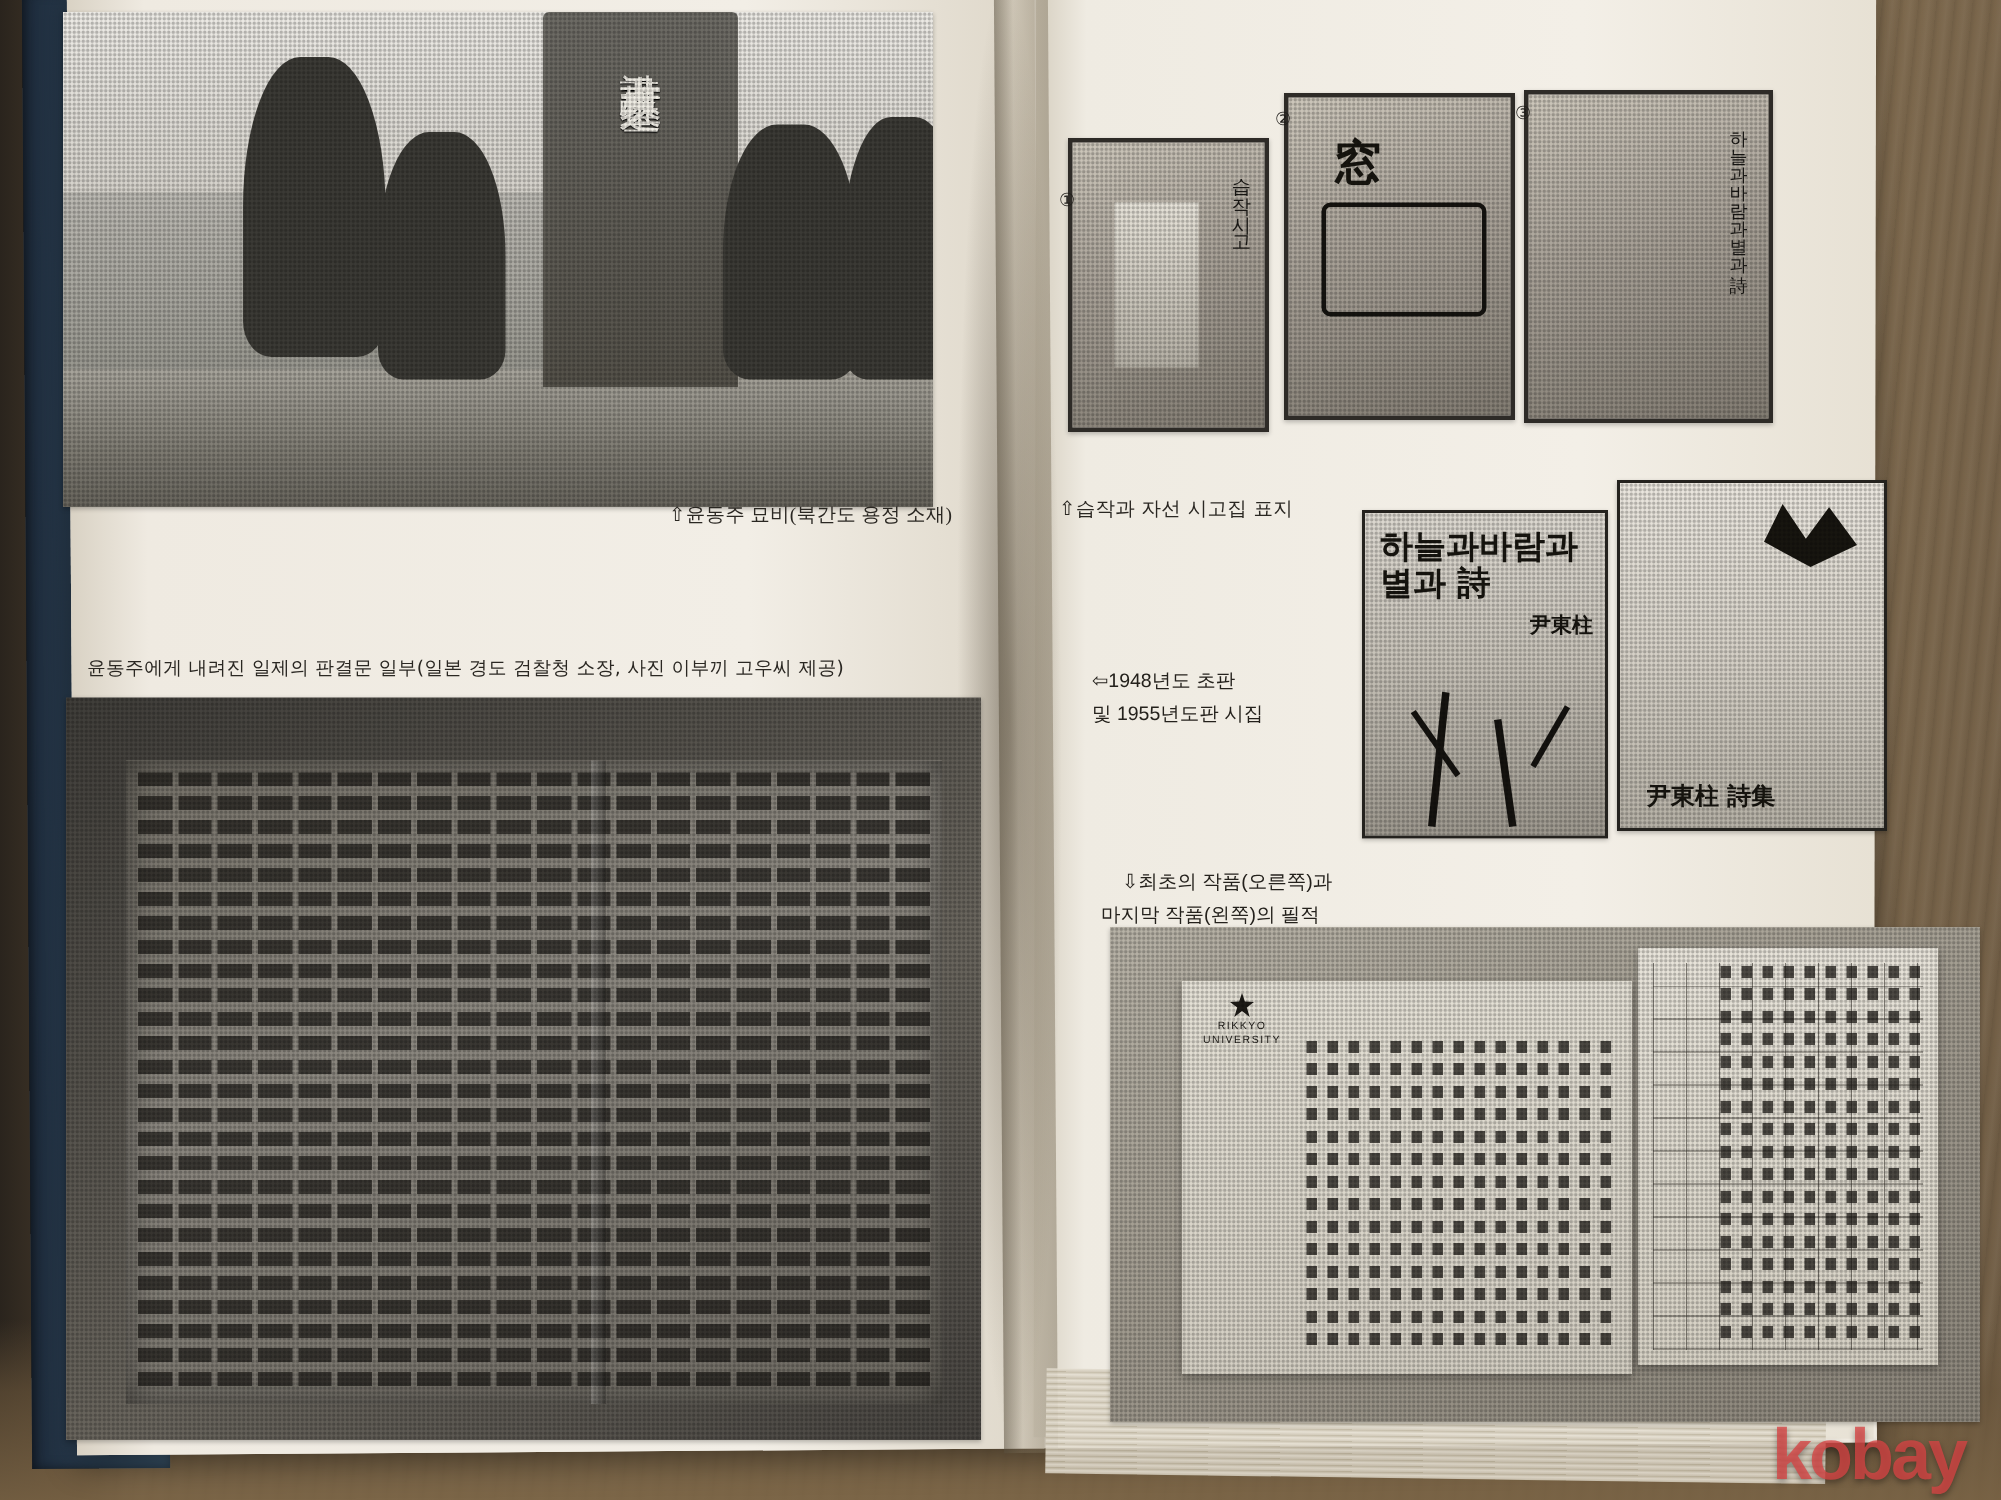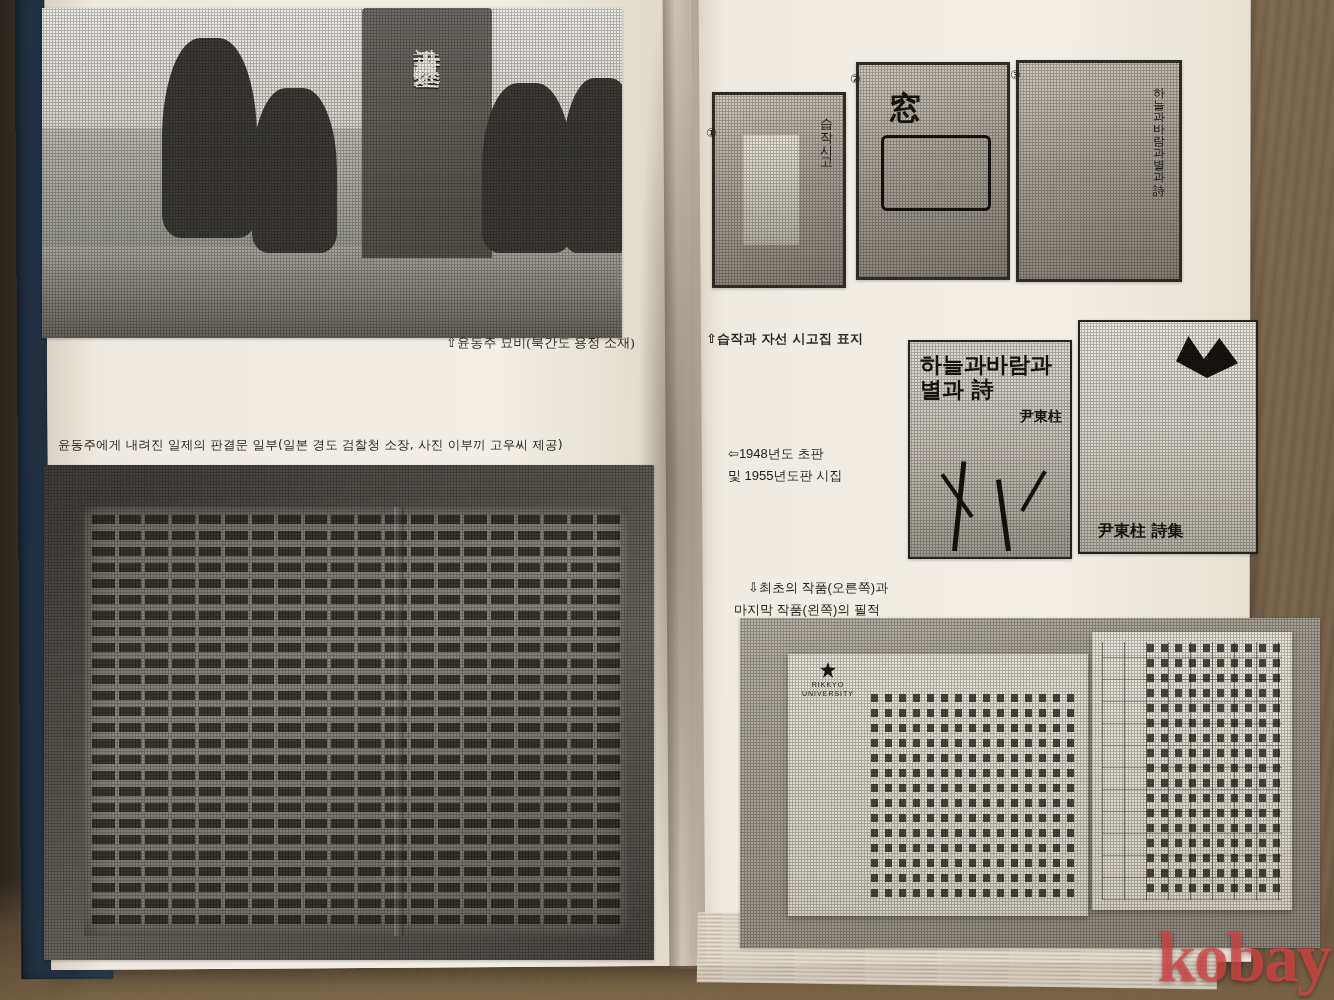--- a/index.html
+++ b/index.html
@@ -278,24 +278,24 @@
   .ms-crest {
     width: 16px; height: 16px;
     margin: 0 auto 2px auto;
     background: #1d1a16;
     clip-path: polygon(50% 0%, 62% 35%, 100% 38%, 70% 60%, 82% 100%, 50% 75%, 18% 100%, 30% 60%, 0% 38%, 38% 35%);
   }
 
   
   .kobay {
     position: absolute;
-    right: 4px; bottom: 2px;
-    font-family: Liberation Serif, serif;
+    right: 24px; bottom: 2px;
+    font-family: Liberation Sans, sans-serif;
     font-weight: bold;
-    font-size: 70px;
+    font-size: 48px;
     letter-spacing: -2px;
     color: rgba(214, 68, 68, 0.78);
     text-shadow: 0 2px 4px rgba(0,0,0,.35);
   }
 
   .vert-caption {
     position: absolute;
     color: #24211c;
     font-size: 13px;
     line-height: 1.55;
@@ -374,21 +374,21 @@
     <div class="cov-title" style="left:30px; top:22px; font-size:32px; color:#17150f;">窓</div>
     <div style="position:absolute;left:22px;top:70px;width:104px;height:70px;border:3px solid #15130f;border-radius:6px;"></div>
   </div>
   <div class="bk-num" style="position:absolute; left:850px; top:72px;">②</div>
 
   <div class="photo ph-bk" style="left:1016px; top:60px; width:160px; height:216px;">
     <div class="bk-ink" style="right:14px; top:16px; font-size:12px;">하늘과바람과별과詩</div>
   </div>
   <div class="bk-num" style="position:absolute; left:1010px; top:68px;">③</div>
 
-  <div class="caption caption-serif" style="left:706px; top:330px;font-weight:bold;">⇧습작과 자선 시고집 표지</div>
+  <div class="caption caption-serif" style="left:706px; top:330px;">⇧습작과 자선 시고집 표지</div>
 
   <div class="photo ph-cover1">
     <div class="cov-title" style="left:10px; top:10px; font-size:22px; line-height:1.15;">하늘과바람과 별과 詩</div>
     <div class="cov-title" style="left:70px; top:66px; font-size:14px;padding-left:40px;">尹東柱</div>
     <div class="branch" style="left:42px; bottom:6px; width:5px; height:90px; transform:rotate(6deg);"></div>
     <div class="branch" style="left:60px; bottom:40px; width:4px; height:52px; transform:rotate(-35deg);"></div>
     <div class="branch" style="left:96px; bottom:6px; width:5px; height:72px; transform:rotate(-8deg);"></div>
     <div class="branch" style="left:110px; bottom:46px; width:4px; height:46px; transform:rotate(30deg);"></div>
   </div>
 

